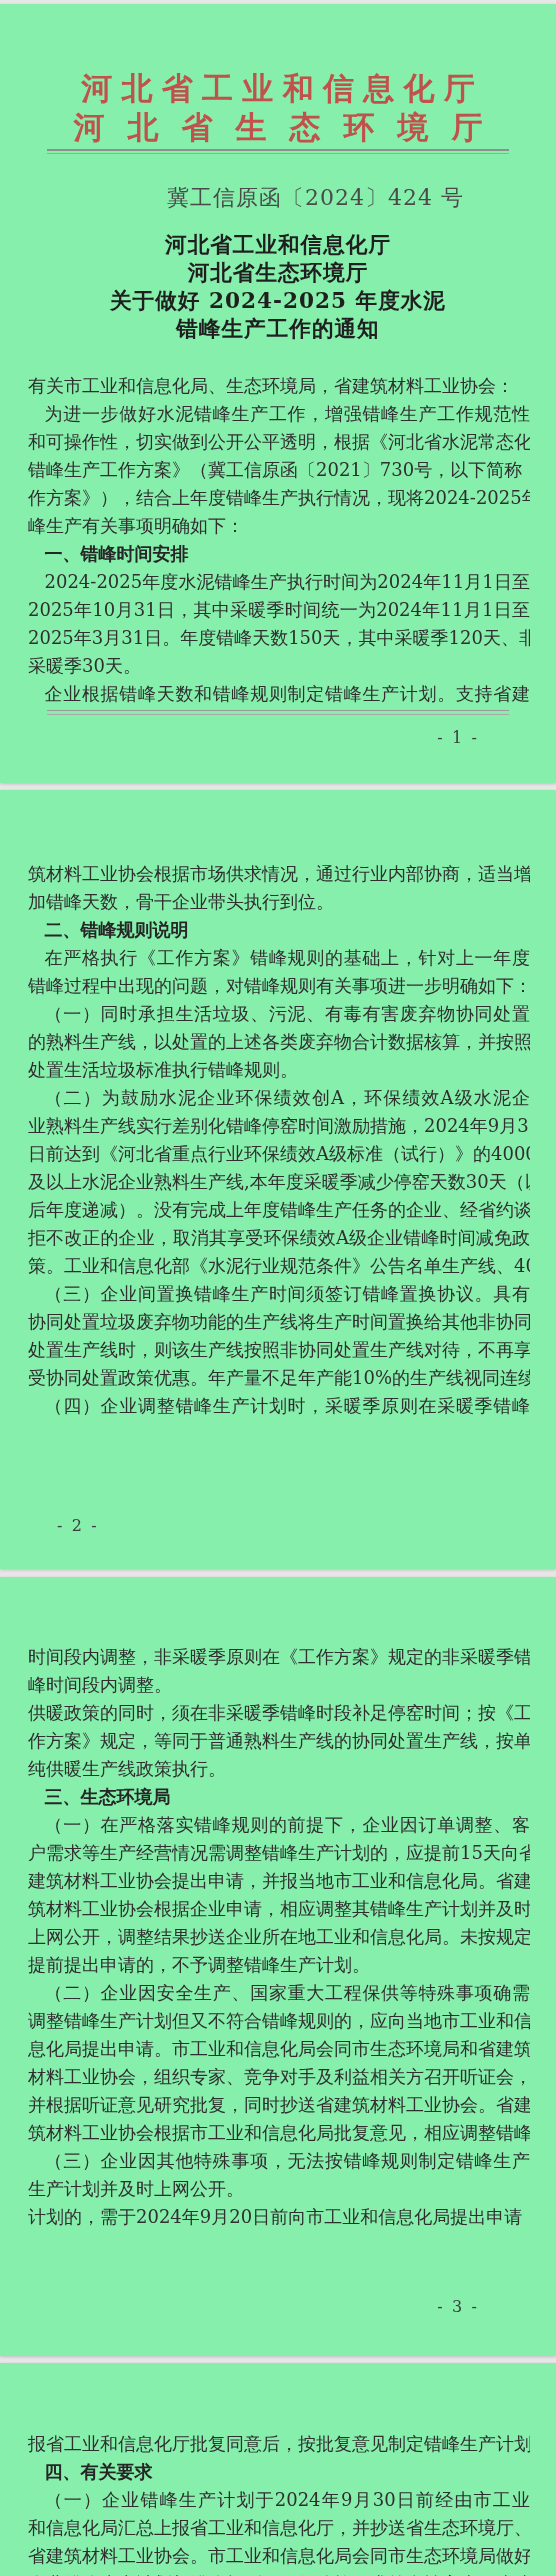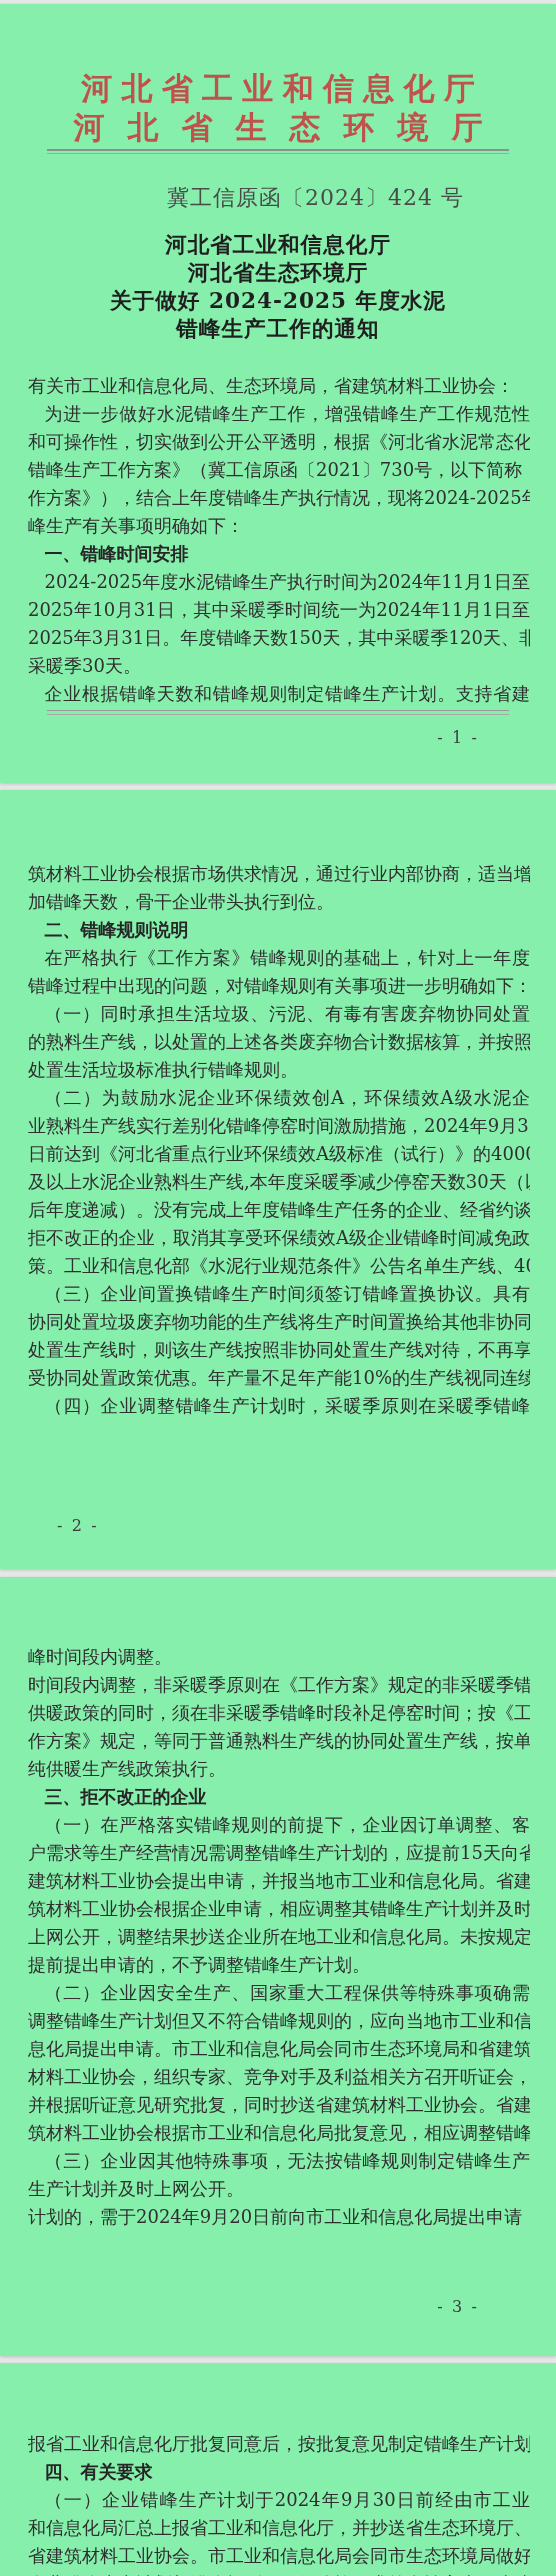--- a/index.html
+++ b/index.html
@@ -118,26 +118,26 @@
       <div class="ln">协同处置垃圾废弃物功能的生产线将生产时间置换给其他非协同</div>
       <div class="ln">处置生产线时，则该生产线按照非协同处置生产线对待，不再享</div>
       <div class="ln">受协同处置政策优惠。年产量不足年产能10%的生产线视同连续</div>
       <div class="ln ind">（四）企业调整错峰生产计划时，采暖季原则在采暖季错峰</div>
     </div>
   <div class="page-num left" style="top:726px;">- 2 -</div>
 </div>
 
 <div class="page" style="top:1577px;height:779px;">
   <div class="lines" style="top:66px;">
+      <div class="ln">时间段内调整，非采暖季原则在《工作方案》规定的非采暖季错</div>
       <div class="ln end">峰时间段内调整。</div>
-      <div class="ln">时间段内调整，非采暖季原则在《工作方案》规定的非采暖季错</div>
       <div class="ln">供暖政策的同时，须在非采暖季错峰时段补足停窑时间；按《工</div>
       <div class="ln">作方案》规定，等同于普通熟料生产线的协同处置生产线，按单</div>
       <div class="ln end">纯供暖生产线政策执行。</div>
-      <div class="ln head">三、拒不改正的企业</div>
+      <div class="ln head">三、生态环境局</div>
       <div class="ln ind">（一）在严格落实错峰规则的前提下，企业因订单调整、客</div>
       <div class="ln">户需求等生产经营情况需调整错峰生产计划的，应提前15天向省</div>
       <div class="ln">建筑材料工业协会提出申请，并报当地市工业和信息化局。省建</div>
       <div class="ln">筑材料工业协会根据企业申请，相应调整其错峰生产计划并及时</div>
       <div class="ln">上网公开，调整结果抄送企业所在地工业和信息化局。未按规定</div>
       <div class="ln end">提前提出申请的，不予调整错峰生产计划。</div>
       <div class="ln ind">（二）企业因安全生产、国家重大工程保供等特殊事项确需</div>
       <div class="ln">调整错峰生产计划但又不符合错峰规则的，应向当地市工业和信</div>
       <div class="ln">息化局提出申请。市工业和信息化局会同市生态环境局和省建筑</div>
       <div class="ln">材料工业协会，组织专家、竞争对手及利益相关方召开听证会，</div>

